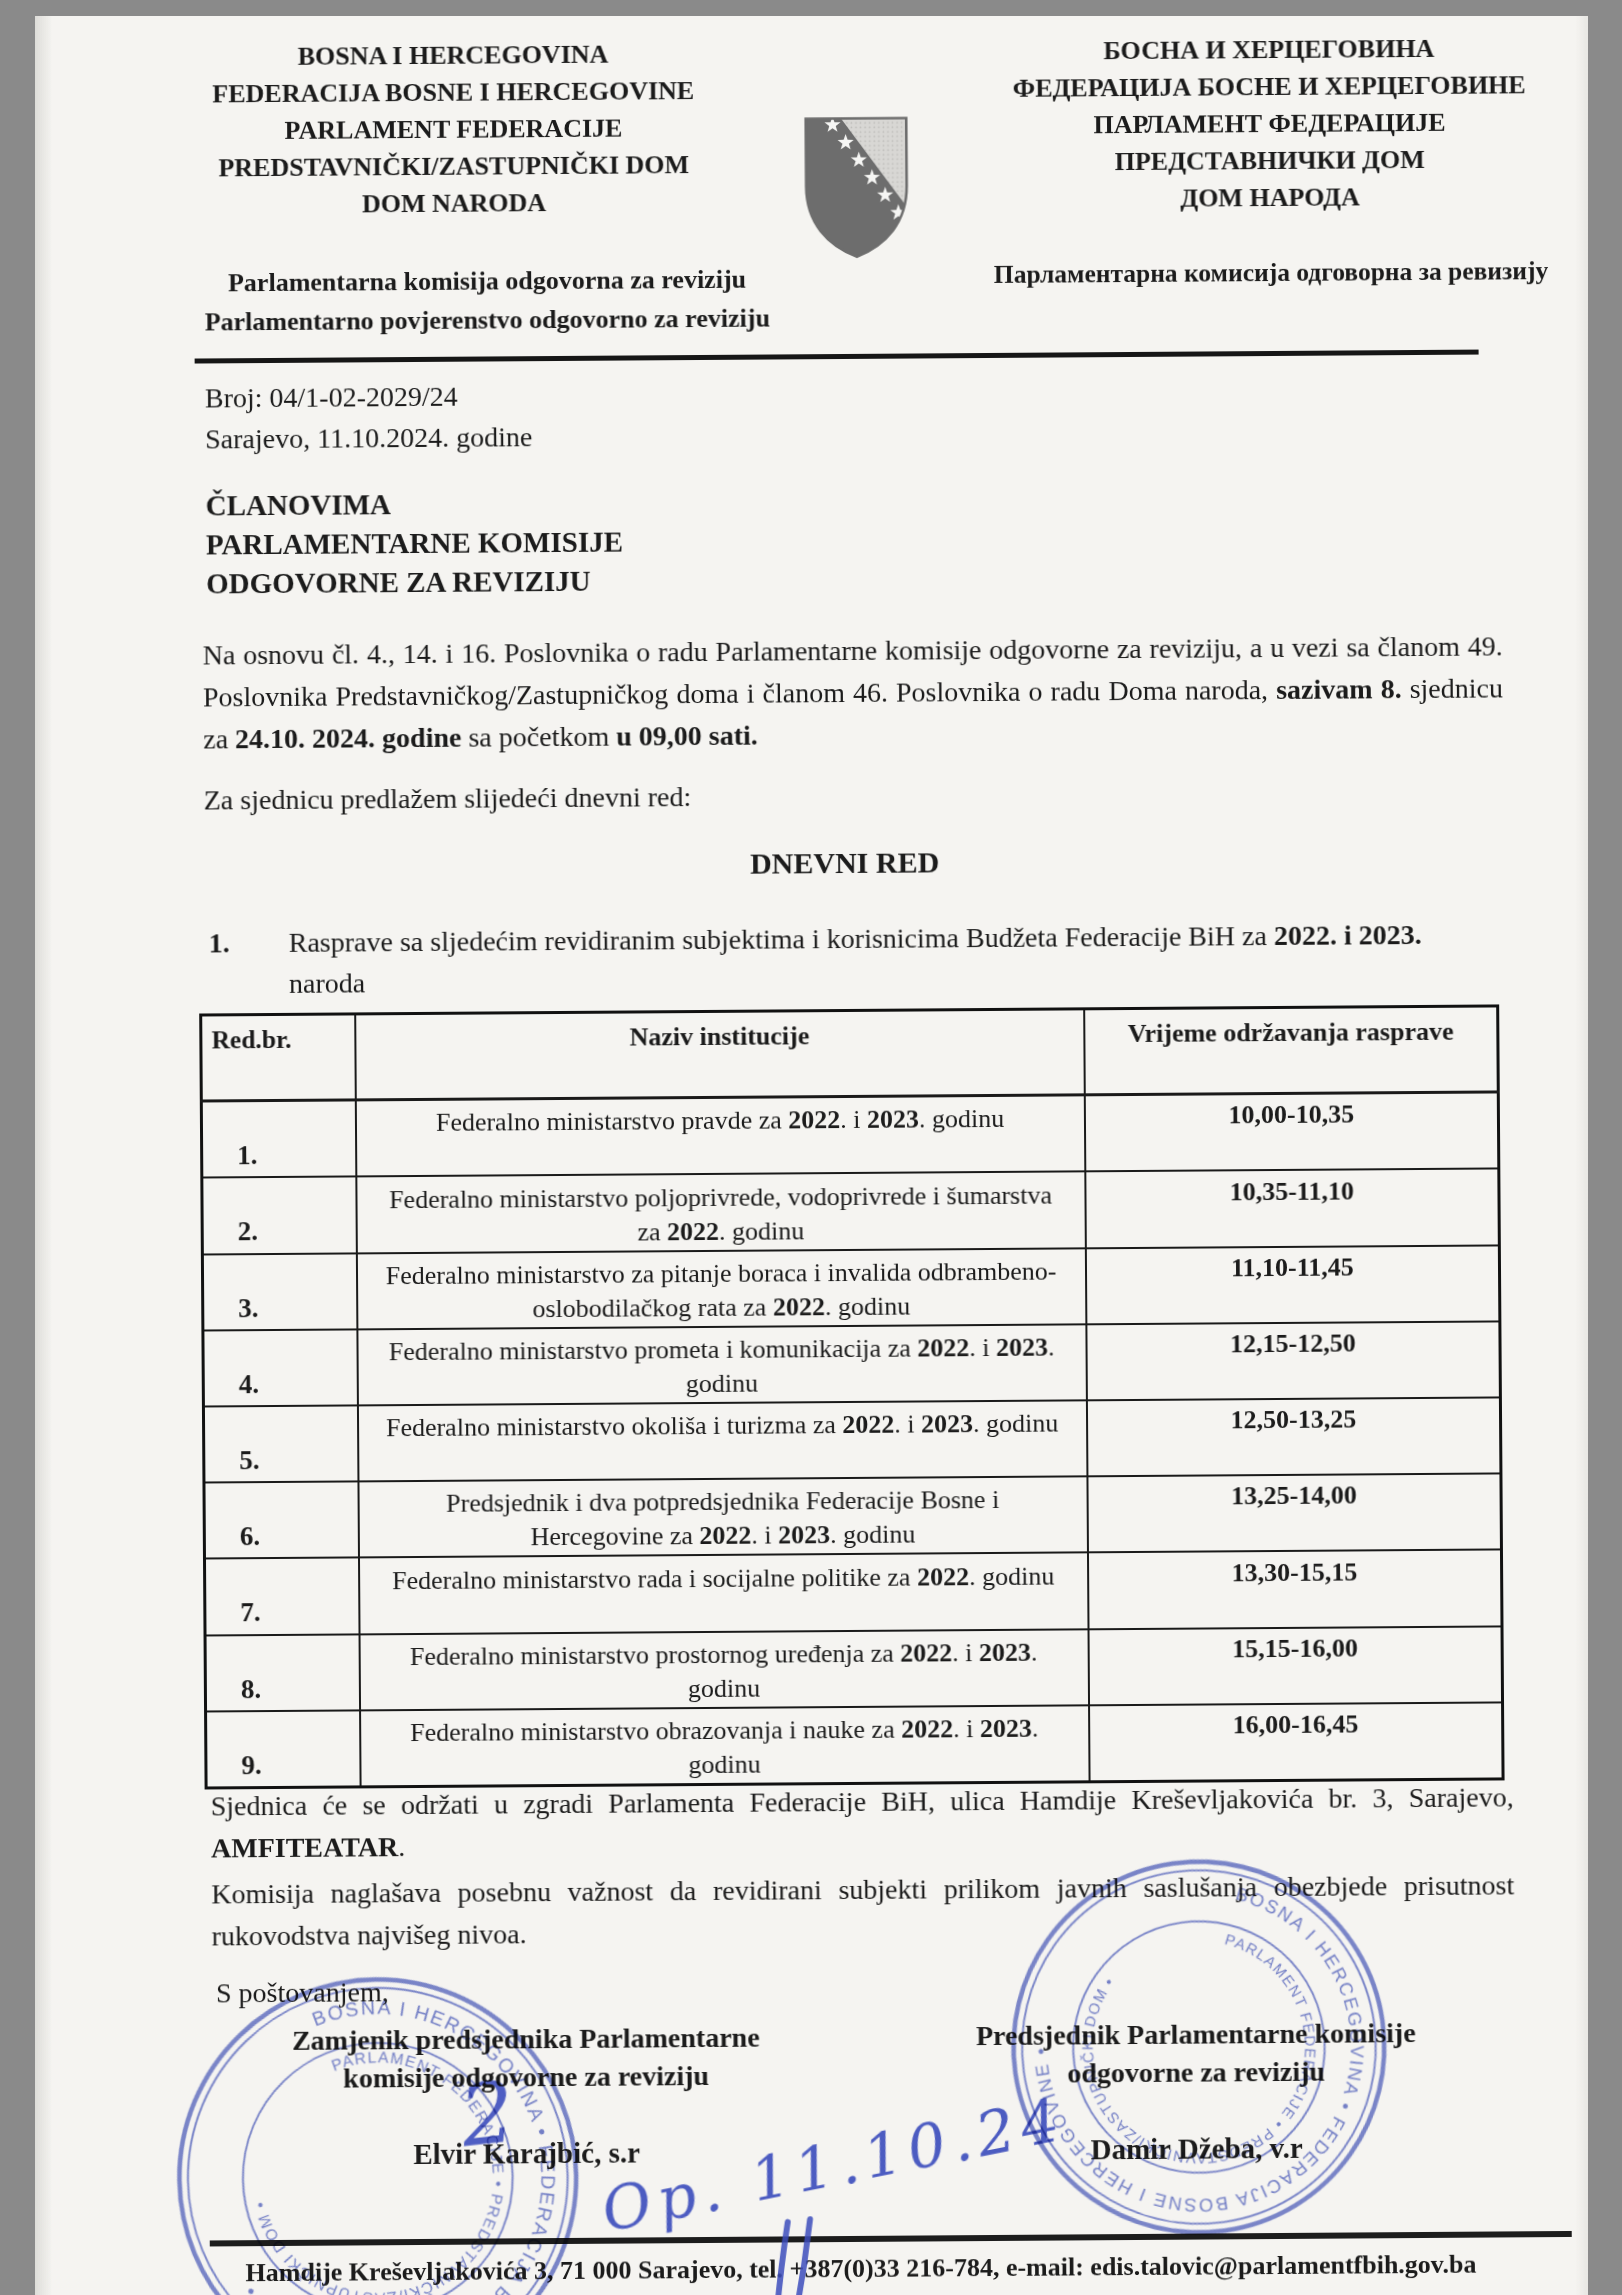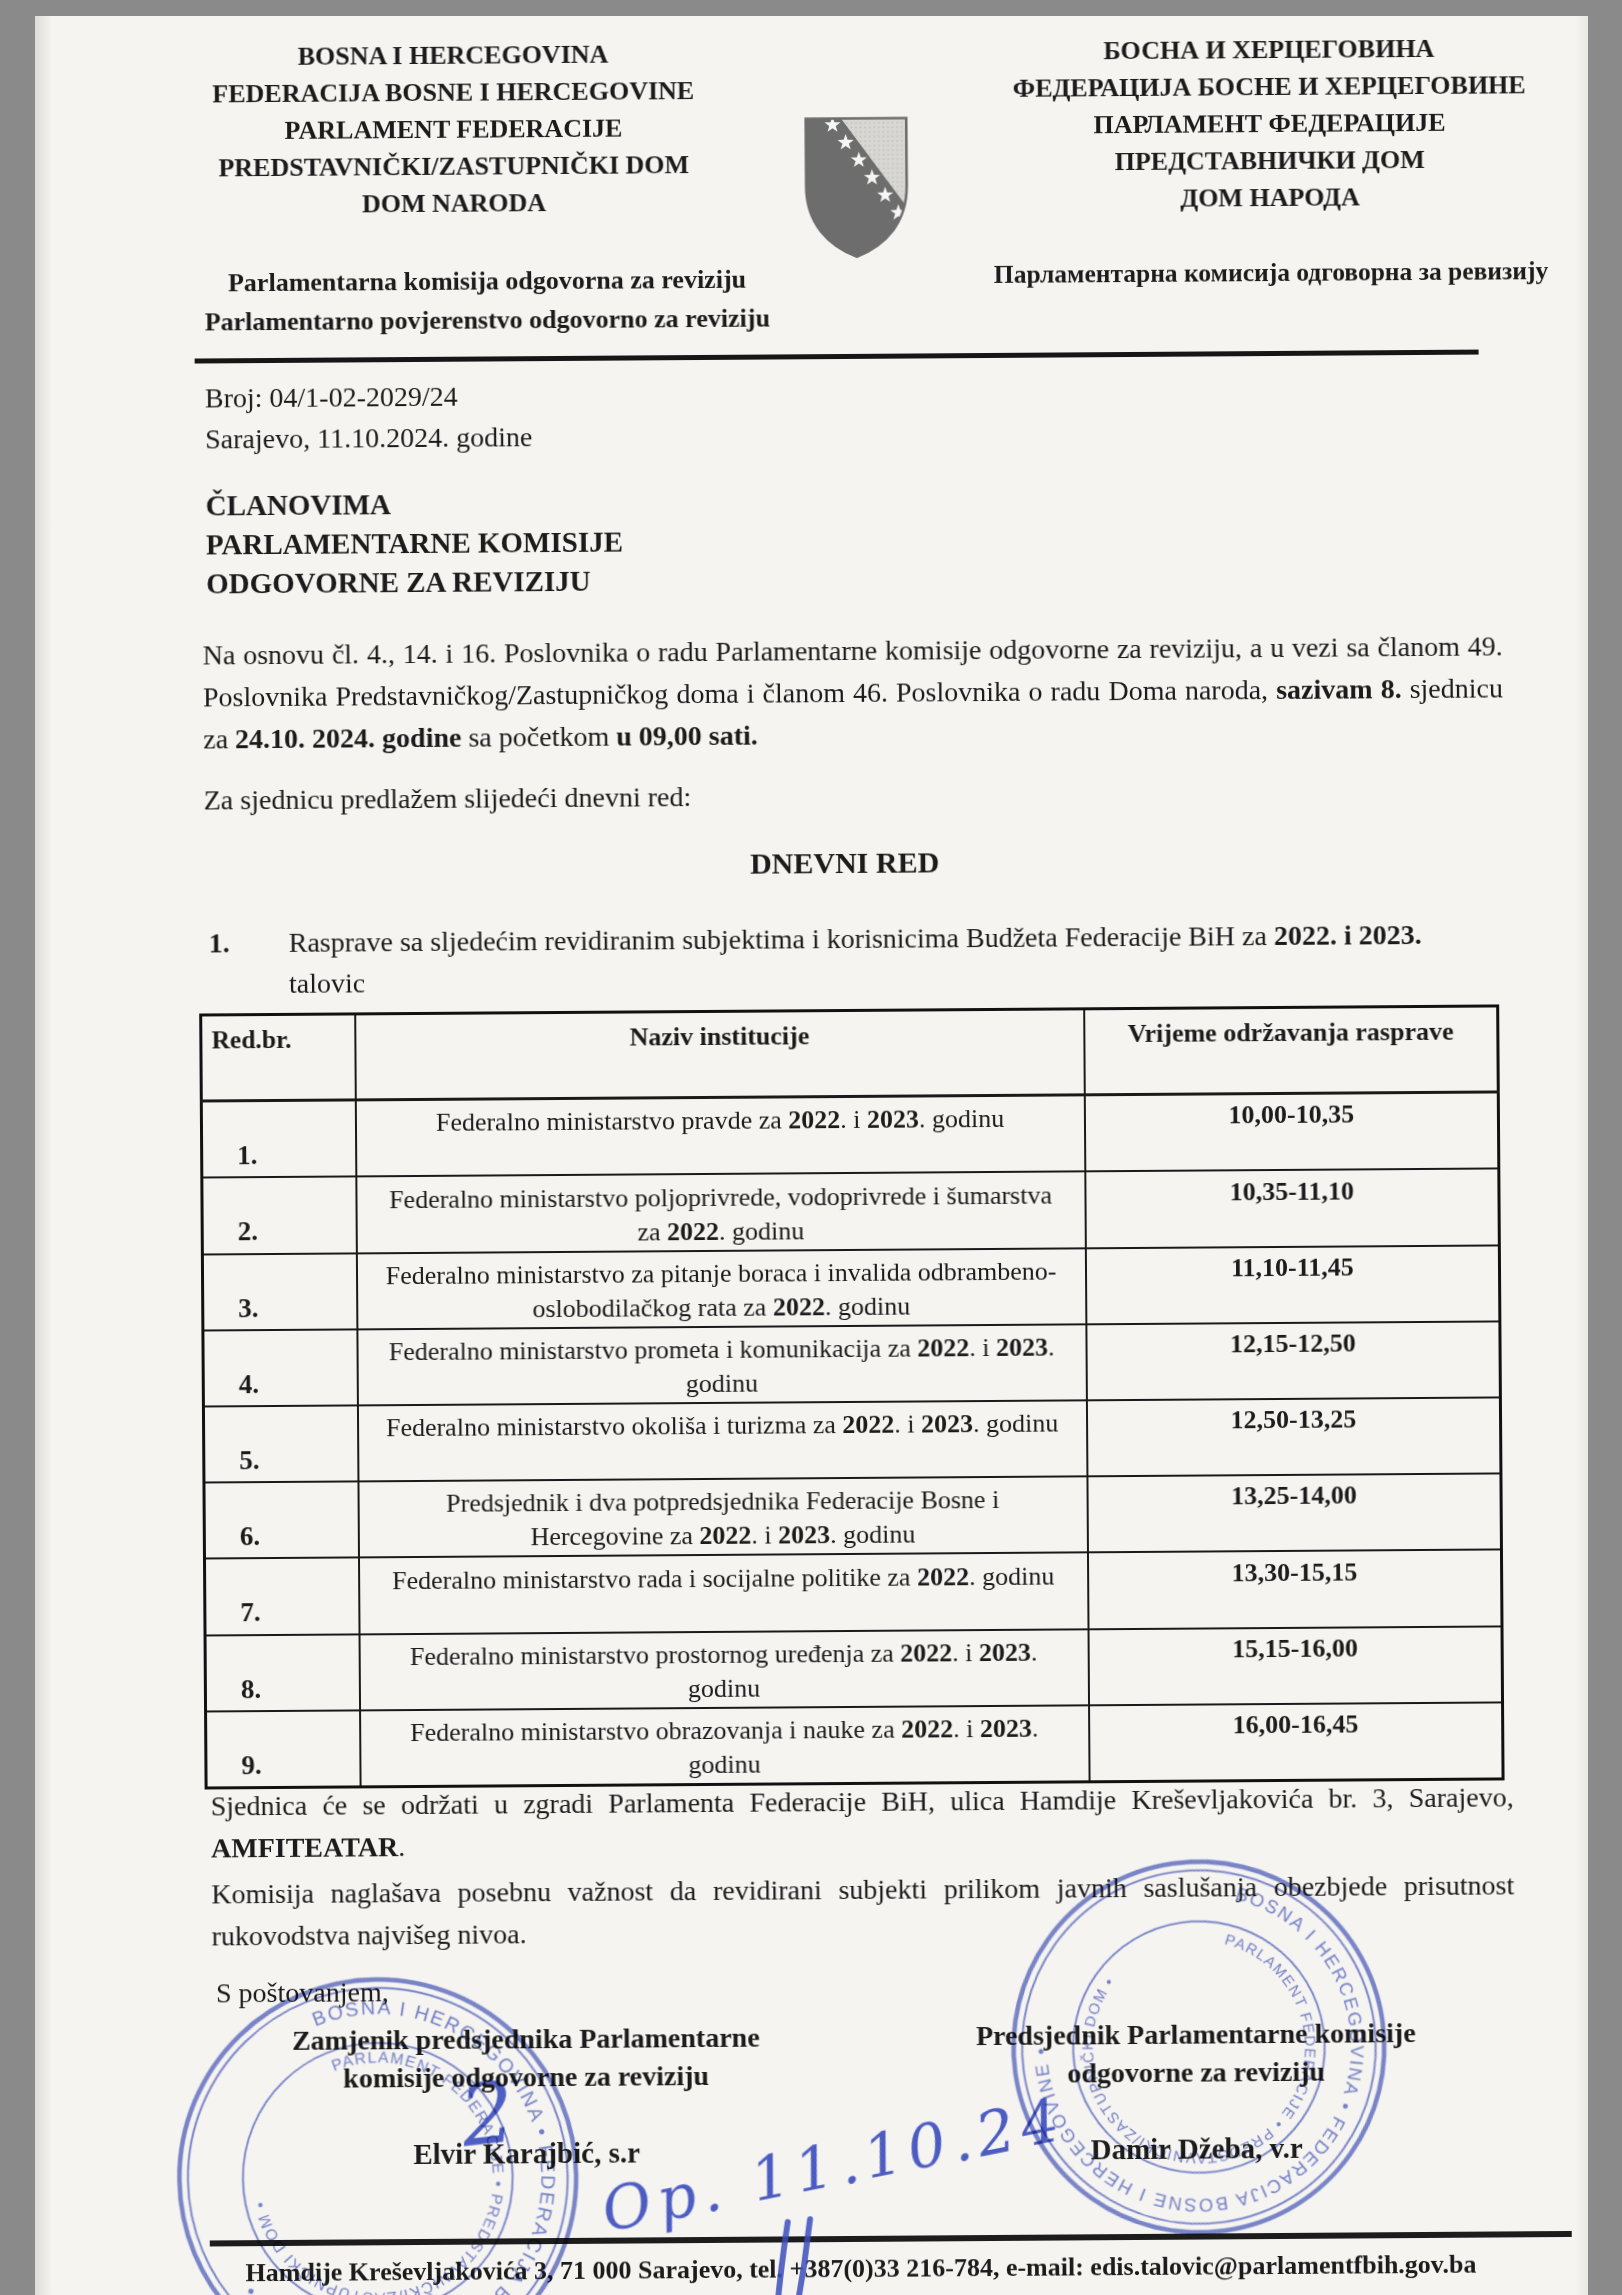--- a/index.html
+++ b/index.html
@@ -129,21 +129,21 @@
     </div>
 
     <div class="abs intro"><span>Na osnovu čl. 4., 14. i 16. Poslovnika o radu Parlamentarne komisije odgovorne za reviziju, a u vezi sa članom 49. Poslovnika Predstavničkog/Zastupničkog doma i članom 46. Poslovnika o radu Doma naroda, </span><span class="b">sazivam 8.</span><span> sjednicu za </span><span class="b">24.10. 2024. godine</span><span> sa početkom </span><span class="b">u 09,00 sati.</span></div>
 
     <div class="abs proposal">Za sjednicu predlažem slijedeći dnevni red:</div>
 
     <div class="abs agenda-title">DNEVNI RED</div>
 
     <div class="abs item1">
       <span class="no b">1.</span>
-      <span class="txt"><span>Rasprave sa sljedećim revidiranim subjektima i korisnicima Budžeta Federacije BiH za </span><span class="b">2022. i 2023.</span><span> talovic</span></span>
+      <span class="txt"><span>Rasprave sa sljedećim revidiranim subjektima i korisnicima Budžeta Federacije BiH za </span><span class="b">2022. i 2023.</span><span> naroda</span></span>
     </div>
 
     <table class="agenda">
       <thead>
         <tr>
           <th class="c-num">Red.br.</th>
           <th class="c-name">Naziv institucije</th>
           <th class="c-time">Vrijeme održavanja rasprave</th>
         </tr>
       </thead>

